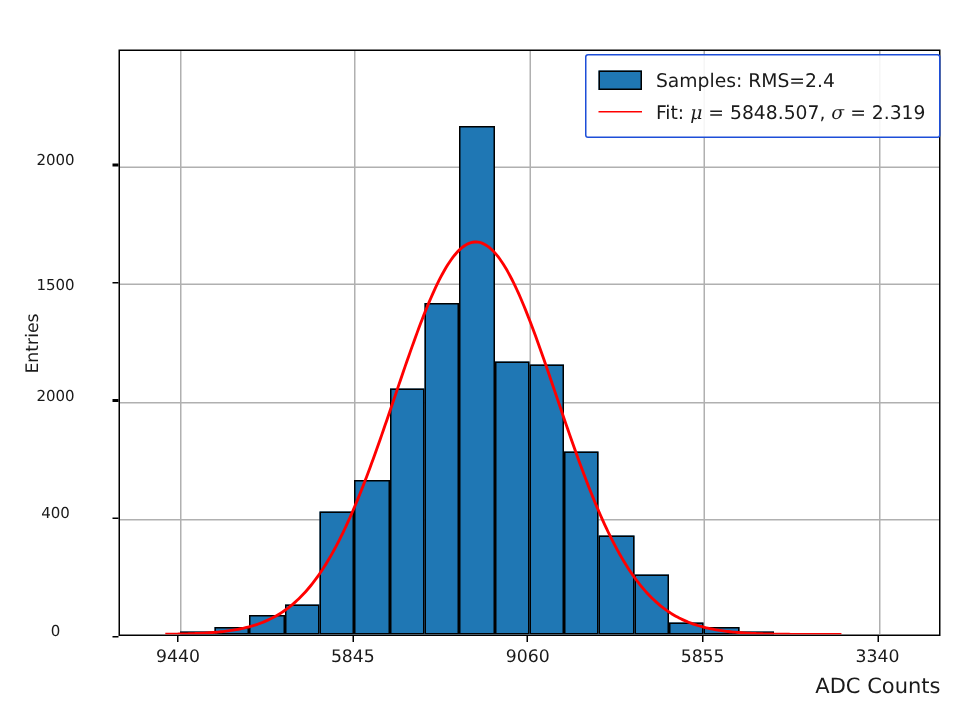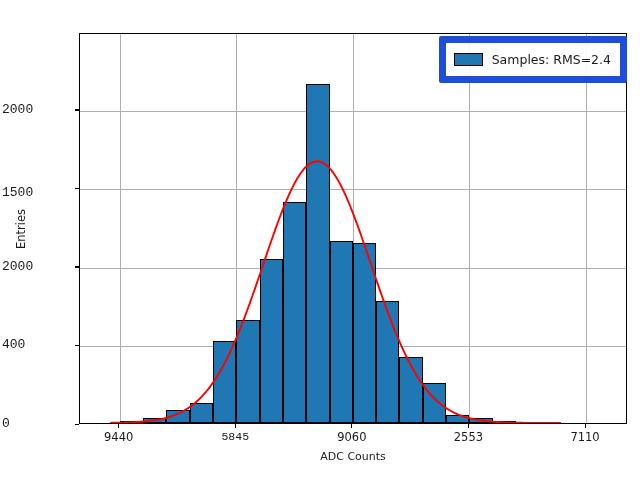--- a/index.html
+++ b/index.html
@@ -38,43 +38,43 @@
     background:#1f77b4;
     border:1.15px solid #000;
     box-sizing:border-box;
   }
 
   
   #fit-svg{position:absolute;left:0;top:0;width:100%;height:100%;}
 
   
   .ytick-mark{position:absolute;width:4px;height:1.1px;background:#000;left:75px;}
-  .ytick-label{position:absolute;right:0;width:70px;text-align:left;
-               font-size:13px;color:#1a1a1a;font-family:Liberation Mono, monospace;}
+  .ytick-label{position:absolute;right:0;width:70px;text-align:center;
+               font-size:10px;color:#1a1a1a;}
   #ylabels{position:absolute;left:0;top:0;width:72px;height:480px;}
   .xtick-mark{position:absolute;top:424px;width:1.1px;height:4px;background:#000;}
   .xtick-label{position:absolute;top:430px;width:70px;margin-left:-35px;
                text-align:center;font-size:11.5px;color:#1a1a1a;}
 
   
   #xlabel{
     position:absolute;left:79px;top:450px;width:548px;
-    text-align:center;font-size:11px;color:#1a1a1a;
+    text-align:right;font-size:14px;color:#1a1a1a;
   }
   #ylabel{
     position:absolute;left:-79px;top:222px;width:200px;
     text-align:center;font-size:11.5px;color:#1a1a1a;
     transform:rotate(-90deg);transform-origin:center center;
   }
 
   
   #legend{
     position:absolute;right:13px;top:36px;
     background:rgba(255,255,255,.88);
-    border:7px solid #1d4ed8;border-radius:2px;
+    border:1px solid #1d4ed8;border-radius:2px;
     padding:6px 9px 6px 8px;
     box-sizing:border-box;
   }
   .legend-row{display:flex;align-items:center;height:21px;}
   .legend-label{font-size:12.5px;color:#1a1a1a;white-space:nowrap;}
   .swatch-patch{
     width:29px;height:13px;background:#1f77b4;border:1.2px solid #000;
     box-sizing:border-box;margin-right:9px;flex:none;
   }
   .swatch-line{
@@ -134,32 +134,36 @@
       <div class="ytick-label" style="top: 258.972px;">2000</div>
       <div class="ytick-mark" style="top: 187.958px;"></div>
       <div class="ytick-label" style="top: 185px;">1500</div>
       <div class="ytick-mark" style="top: 109.444px;"></div>
       <div class="ytick-label" style="top: 101.944px;">2000</div>
     </div>
   <div id="xlabels">
       <div class="xtick-mark" style="left: 118.143px;"></div>
       <div class="xtick-label" style="left: 118.643px;">9440</div>
       <div class="xtick-mark" style="left: 234.738px;"></div>
-      <div class="xtick-label" style="left: 235.238px; font-family: Liberation Mono, monospace;">5845</div>
+      <div class="xtick-label" style="left: 235.238px;">5845</div>
       <div class="xtick-mark" style="left: 351.334px;"></div>
       <div class="xtick-label" style="left: 351.834px;">9060</div>
       <div class="xtick-mark" style="left: 467.93px;"></div>
-      <div class="xtick-label" style="left: 468.43px;">2553</div>
+      <div class="xtick-label" style="left: 468.43px;">5855</div>
       <div class="xtick-mark" style="left: 584.526px;"></div>
-      <div class="xtick-label" style="left: 585.026px;">7110</div>
+      <div class="xtick-label" style="left: 585.026px;">3340</div>
     </div>
 
   <div id="xlabel">ADC Counts</div>
   <div id="ylabel">Entries</div>
 
   <div id="legend">
     <div class="legend-row">
       <span class="swatch-patch"></span>
       <span class="legend-label">Samples: RMS=2.4</span>
     </div>
+    <div class="legend-row">
+      <span class="swatch-line"></span>
+      <span class="legend-label"><span>Fit: </span><span class="mi">μ</span><span> = 5848.507, </span><span class="mi">σ</span><span> = 2.319</span></span>
+    </div>
   </div>
 
 </div>
 
 </body></html>

